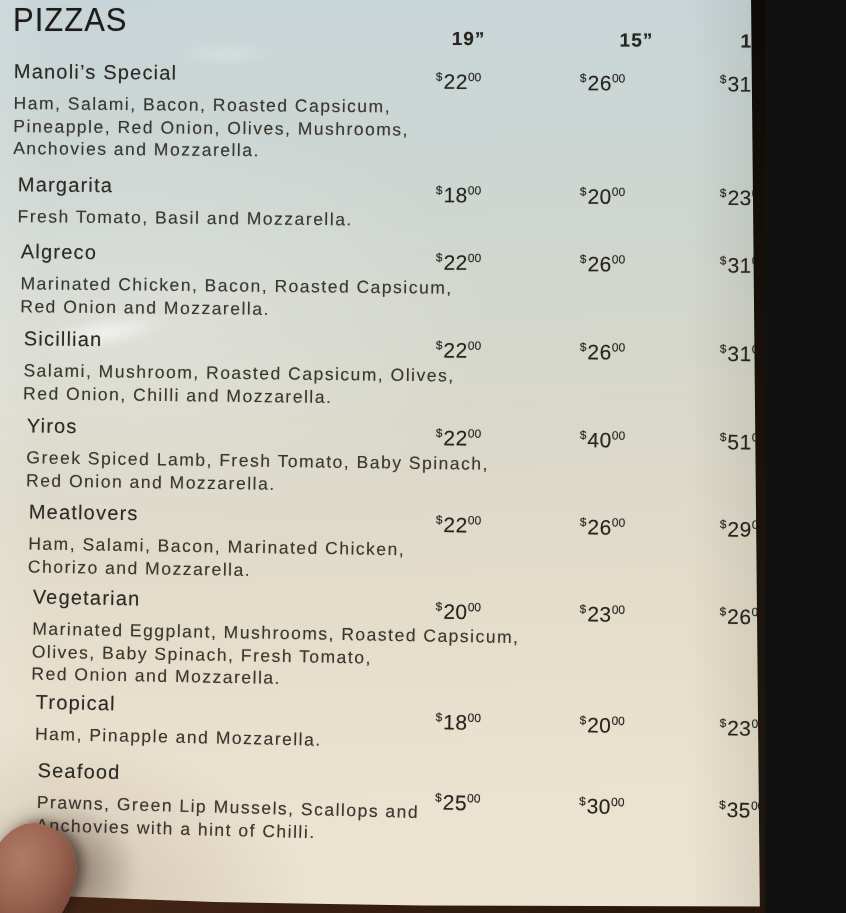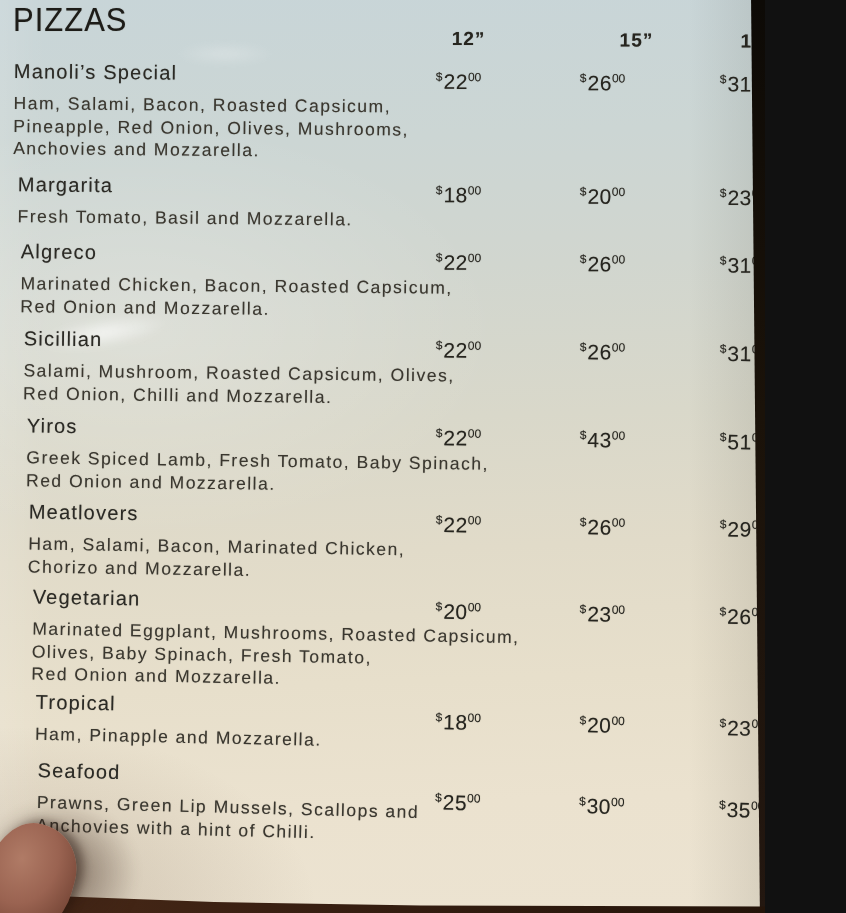--- a/index.html
+++ b/index.html
@@ -101,21 +101,21 @@
 
   <div class="sheen"></div>
   <div class="glare glare-special"></div>
   <div class="glare glare-sicilian"></div>
 
   <div class="content">
 
     <div class="title">PIZZAS</div>
 
     <div class="headers">
-      <span class="size-h" style="left:452px">12”</span>
+      <span class="size-h" style="left:452px">19”</span>
       <span class="size-h" style="left:620px">15”</span>
       <span class="size-h" style="left:741px">18”</span>
     </div>
 
     <div class="item" style="top:60px; transform:rotate(0.5deg)">
       <div style="margin-left:14px">
         <div class="name">Manoli’s Special</div>
         <div class="desc-line">Ham, Salami, Bacon, Roasted Capsicum,</div>
         <div class="desc-line">Pineapple, Red Onion, Olives, Mushrooms,</div>
         <div class="desc-line">Anchovies and Mozzarella.</div>
@@ -157,21 +157,21 @@
       <div class="price" style="left:720px; top:6px"><span class="sup cur">$</span><span class="num">31</span><span class="sup">00</span></div>
     </div>
 
     <div class="item" style="top:414px; transform:rotate(0.8deg)">
       <div style="margin-left:27px">
         <div class="name">Yiros</div>
         <div class="desc-line">Greek Spiced Lamb, Fresh Tomato, Baby Spinach,</div>
         <div class="desc-line">Red Onion and Mozzarella.</div>
       </div>
       <div class="price" style="left:436px; top:6px"><span class="sup cur">$</span><span class="num">22</span><span class="sup">00</span></div>
-      <div class="price" style="left:580px; top:6px"><span class="sup cur">$</span><span class="num">43</span><span class="sup">00</span></div>
+      <div class="price" style="left:580px; top:6px"><span class="sup cur">$</span><span class="num">40</span><span class="sup">00</span></div>
       <div class="price" style="left:720px; top:6px"><span class="sup cur">$</span><span class="num">51</span><span class="sup">00</span></div>
     </div>
 
     <div class="item" style="top:500px; transform:rotate(0.9deg)">
       <div style="margin-left:29px">
         <div class="name">Meatlovers</div>
         <div class="desc-line">Ham, Salami, Bacon, Marinated Chicken,</div>
         <div class="desc-line">Chorizo and Mozzarella.</div>
       </div>
       <div class="price" style="left:436px; top:6px"><span class="sup cur">$</span><span class="num">22</span><span class="sup">00</span></div>

